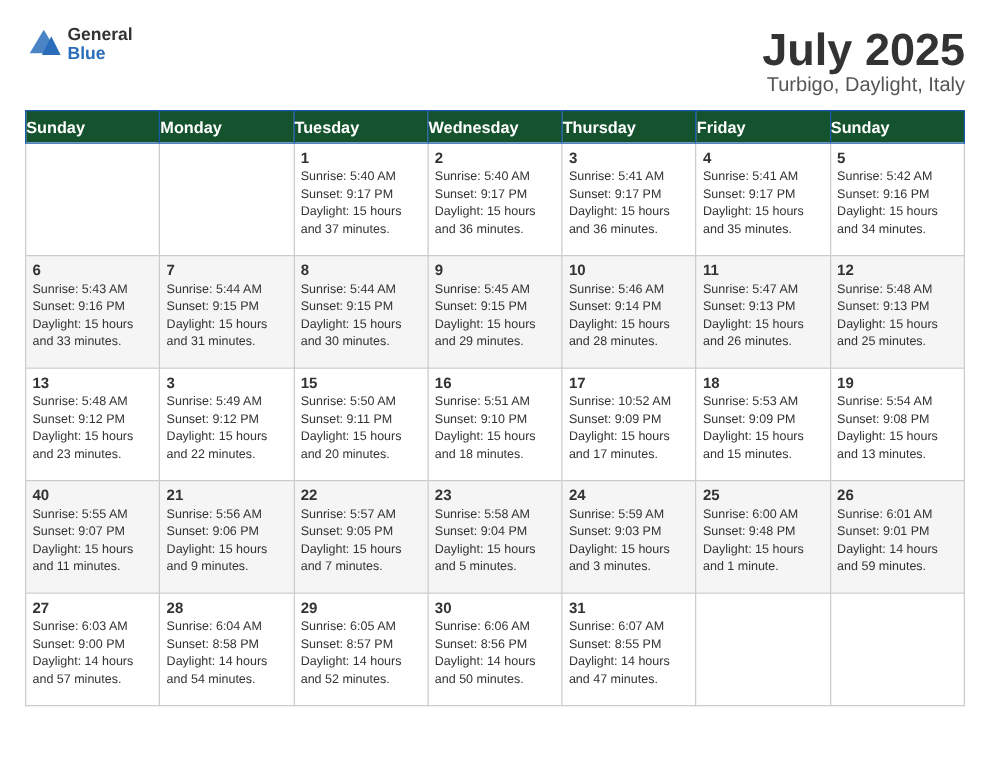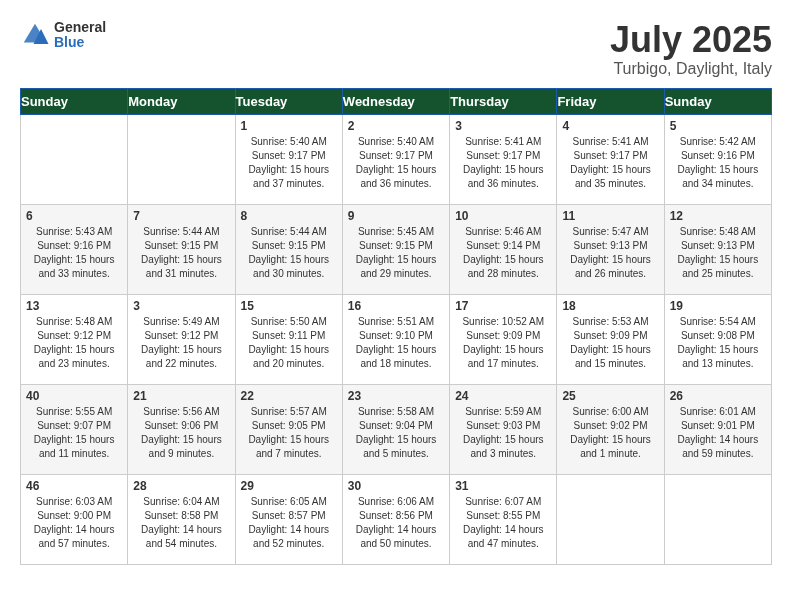--- a/index.html
+++ b/index.html
@@ -81,21 +81,20 @@
     .day-number {
       font-weight: bold;
       font-size: 12px;
       margin-bottom: 2px;
       display: block;
     }
     .day-detail {
       font-size: 10px;
       color: #333;
       line-height: 1.4;
-      text-align: center;
     }
     .empty {
       background: #fff !important;
     }
   </style>
 </head>
 <body>
 
 <div class="header">
   <div class="logo">
@@ -300,35 +299,35 @@
         <td>
           <span class="day-number">24</span>
           <div class="day-detail">Sunrise: 5:59 AM
 Sunset: 9:03 PM
 Daylight: 15 hours
 and 3 minutes.</div>
         </td>
         <td>
           <span class="day-number">25</span>
           <div class="day-detail">Sunrise: 6:00 AM
-Sunset: 9:02 PM
+Sunset: 9:48 PM
 Daylight: 15 hours
 and 1 minute.</div>
         </td>
         <td>
           <span class="day-number">26</span>
           <div class="day-detail">Sunrise: 6:01 AM
 Sunset: 9:01 PM
 Daylight: 14 hours
 and 59 minutes.</div>
         </td>
       </tr>
       <tr>
         <td>
-          <span class="day-number">46</span>
+          <span class="day-number">27</span>
           <div class="day-detail">Sunrise: 6:03 AM
 Sunset: 9:00 PM
 Daylight: 14 hours
 and 57 minutes.</div>
         </td>
         <td>
           <span class="day-number">28</span>
           <div class="day-detail">Sunrise: 6:04 AM
 Sunset: 8:58 PM
 Daylight: 14 hours

